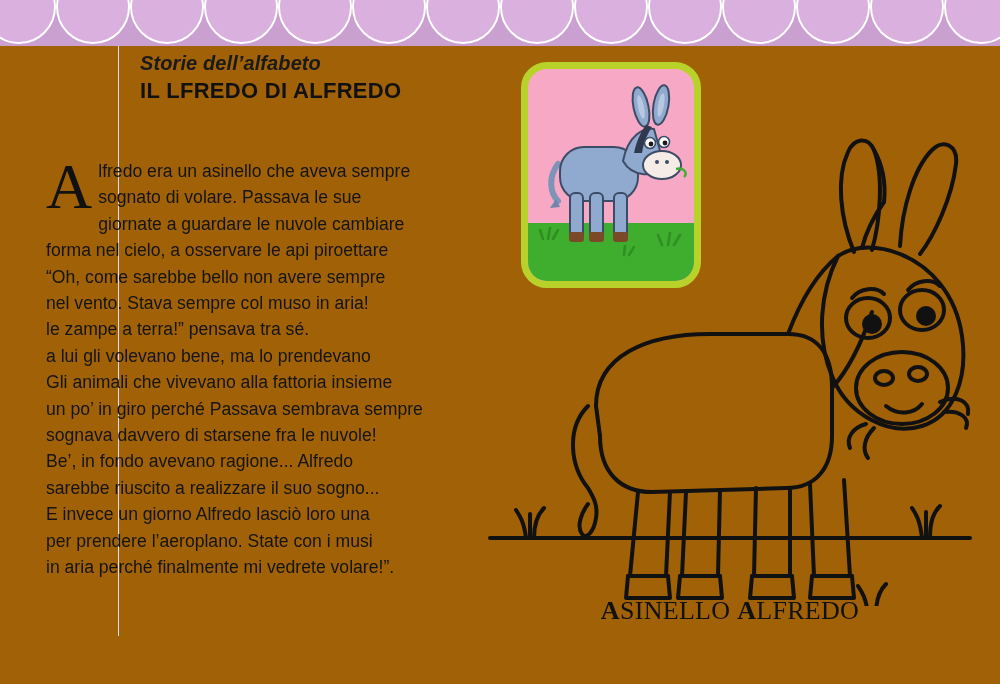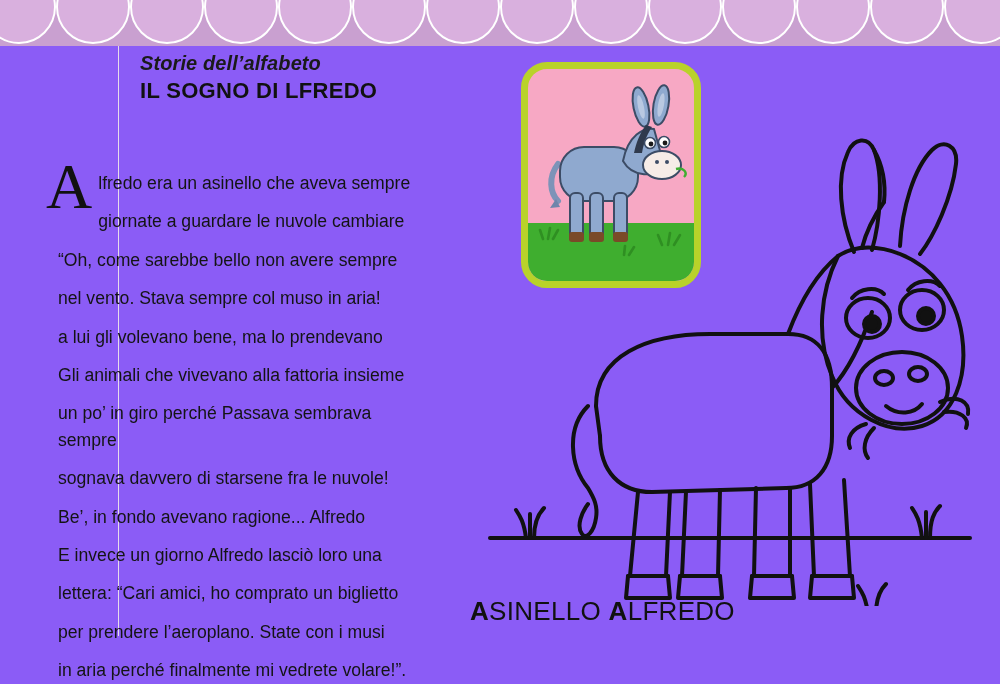--- a/index.html
+++ b/index.html
@@ -26,21 +26,21 @@
     border:2px solid #ffffff;
     box-sizing:border-box;
   }
   .scallop-cover{
     position:absolute;top:0;left:0;width:1000px;height:14px;background:#c9a0d0;
   }
 
   
   .page{
     position:absolute;top:46px;left:0;width:1000px;height:638px;
-    background:#8b5cf6;
+    background:#a16207;
   }
 
   
   .left-rule{
     position:absolute;left:118px;top:0;width:1px;height:590px;
     background:#e7dcea;
   }
 
   
   .heading{
@@ -54,21 +54,21 @@
     font-weight:bold;font-size:22px;color:#111111;margin-top:3px;
     letter-spacing:.3px;
   }
 
   
   .story{
     position:absolute;left:46px;top:112px;width:400px;
     font-size:17.6px;line-height:26.4px;color:#141414;
     font-family:"Liberation Sans", sans-serif;
   }
-  .story p{margin:12px;}
+  .story p{margin:0;}
   .dropcap{
     float:left;
     font-size:64px;line-height:54px;
     font-weight:normal;
     padding:2px 6px 0 0;
     font-family:"Liberation Serif", serif;
     color:#111;
   }
 
   
@@ -85,22 +85,23 @@
   }
 
   
   .bigart{
     position:absolute;left:470px;top:60px;width:520px;height:500px;
   }
 
   
   .caption{
     position:absolute;left:470px;top:550px;width:520px;
-    font-size:26px;color:#111;
+    text-align:center;font-size:26px;color:#111;
     letter-spacing:.3px;
+    font-family:Liberation Serif, serif;
   }
   .caption b{font-weight:bold;}
 </style>
 </head>
 <body>
 
 <div class="scallop-band">
   <div class="scallop-cover"></div>
   <span class="scallop" style="left:-18px"></span>
   <span class="scallop" style="left:56px"></span>
@@ -117,36 +118,39 @@
   <span class="scallop" style="left:870px"></span>
   <span class="scallop" style="left:944px"></span>
 </div>
 
 <div class="page">
 
   <div class="left-rule"></div>
 
   <div class="heading">
     <div class="kicker">Storie dell’alfabeto</div>
-    <div class="title">IL SOGNO DI LFREDO</div>
+    <div class="title">IL LFREDO DI ALFREDO</div>
   </div>
 
   <div class="story">
     <span class="dropcap">A</span>
     <p>lfredo era un asinello che aveva sempre</p>
+    <p>sognato di volare. Passava le sue</p>
     <p>giornate a guardare le nuvole cambiare</p>
+    <p>forma nel cielo, a osservare le api piroettare</p>
     <p>“Oh, come sarebbe bello non avere sempre</p>
     <p>nel vento. Stava sempre col muso in aria!</p>
+    <p>le zampe a terra!” pensava tra sé.</p>
     <p>a lui gli volevano bene, ma lo prendevano</p>
     <p>Gli animali che vivevano alla fattoria insieme</p>
     <p>un po’ in giro perché Passava sembrava sempre</p>
     <p>sognava davvero di starsene fra le nuvole!</p>
     <p>Be’, in fondo avevano ragione... Alfredo</p>
+    <p>sarebbe riuscito a realizzare il suo sogno...</p>
     <p>E invece un giorno Alfredo lasciò loro una</p>
-    <p>lettera: “Cari amici, ho comprato un biglietto</p>
     <p>per prendere l’aeroplano. State con i musi</p>
     <p>in aria perché finalmente mi vedrete volare!”.</p>
   </div>
 
   <div class="card">
     <div class="grass"></div>
     <svg width="168" height="214" viewBox="0 0 168 214" style="position:absolute;left:0;top:0;">
 
       <g stroke="#2f8f22" stroke-width="2.6" fill="none" stroke-linecap="round">
         <path d="M20 170 l2 -11"></path>

